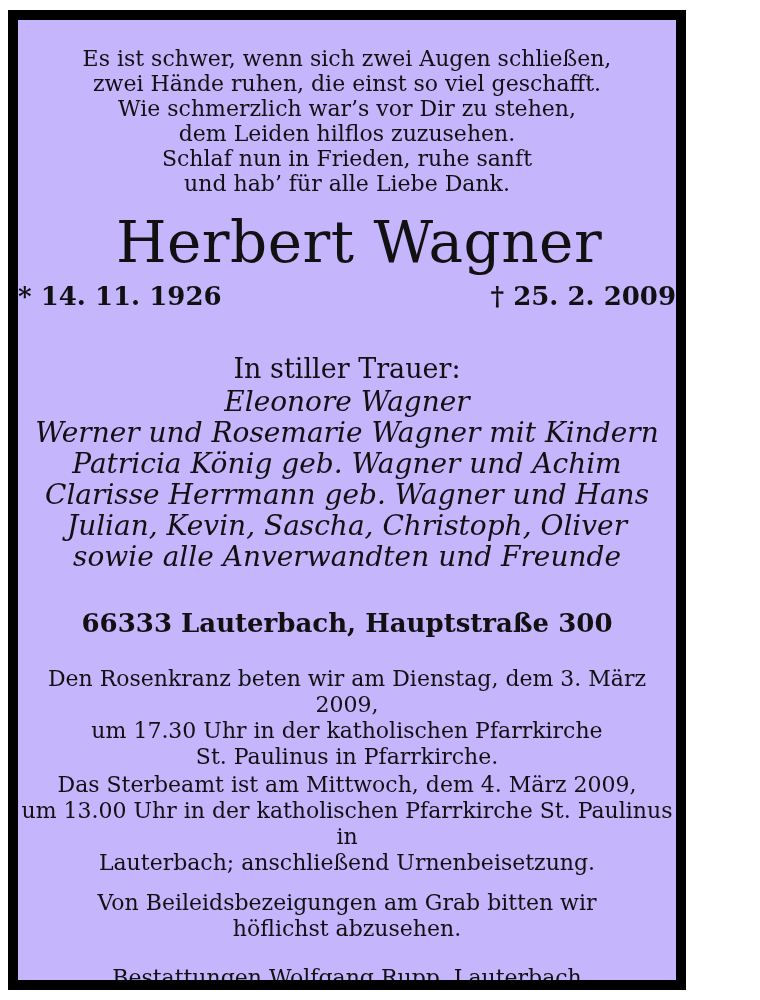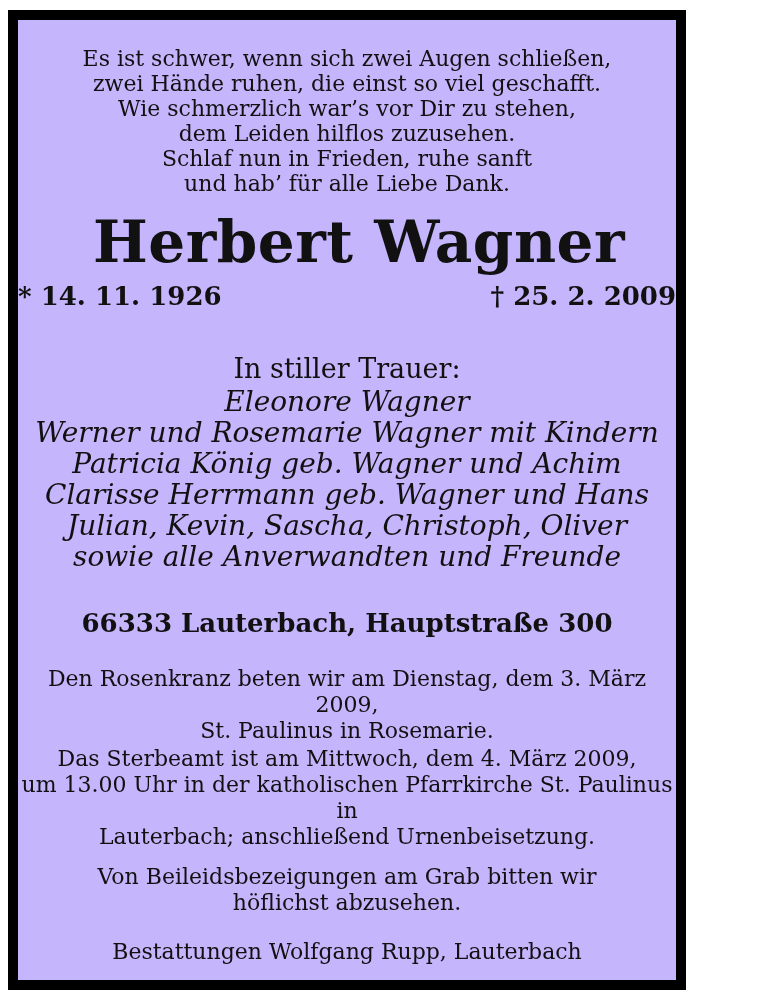--- a/index.html
+++ b/index.html
@@ -34,21 +34,21 @@
   }
   .poem-line {
     display: block;
     font-size: 22px;
     line-height: 25px;
   }
   .deceased-name {
     display: block;
     margin-top: 14px;
     font-size: 58px;
-    font-weight: bold;
+    font-weight: normal;
     line-height: 64px;
     letter-spacing: 0.5px;
     padding-left: 24px;
   }
   .dates-row {
     display: flex;
     justify-content: space-between;
     gap: 112px;
     margin-top: 6px;
     font-size: 26px;
@@ -122,21 +122,22 @@
       <span class="mourner-line">Patricia König geb. Wagner und Achim</span>
       <span class="mourner-line">Clarisse Herrmann geb. Wagner und Hans</span>
       <span class="mourner-line">Julian, Kevin, Sascha, Christoph, Oliver</span>
       <span class="mourner-line">sowie alle Anverwandten und Freunde</span>
     </div>
 
     <span class="address-line">66333 Lauterbach, Hauptstraße 300</span>
 
     <div class="para rosary-para">
       <span class="line">Den Rosenkranz beten wir am Dienstag, dem 3. März 2009,</span>
-      <span class="line">St. Paulinus in Rosemarie.</span>
+      <span class="line">um 17.30 Uhr in der katholischen Pfarrkirche</span>
+      <span class="line">St. Paulinus in Pfarrkirche.</span>
     </div>
 
     <div class="para funeral-para">
       <span class="line">Das Sterbeamt ist am Mittwoch, dem 4. März 2009,</span>
       <span class="line">um 13.00 Uhr in der katholischen Pfarrkirche St. Paulinus in</span>
       <span class="line">Lauterbach; anschließend Urnenbeisetzung.</span>
     </div>
 
     <div class="para condolence-para">
       <span class="line">Von Beileidsbezeigungen am Grab bitten wir</span>

